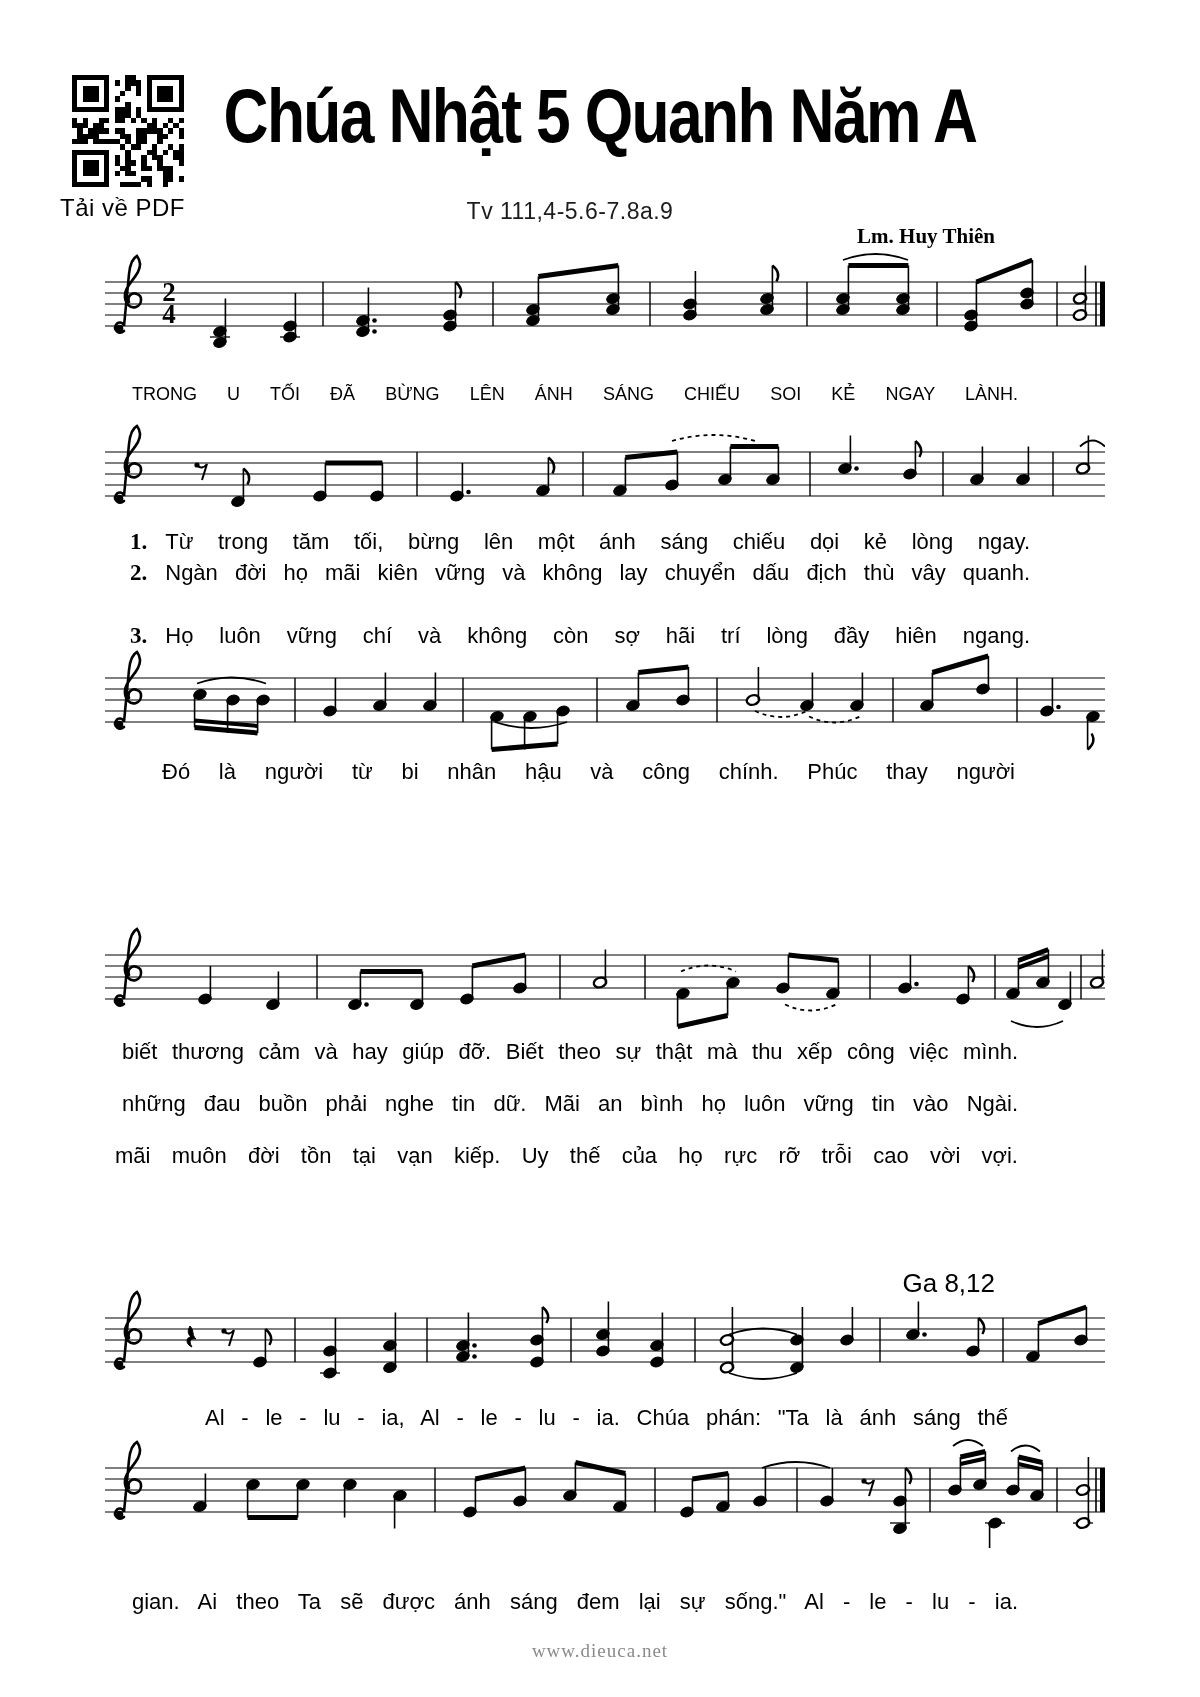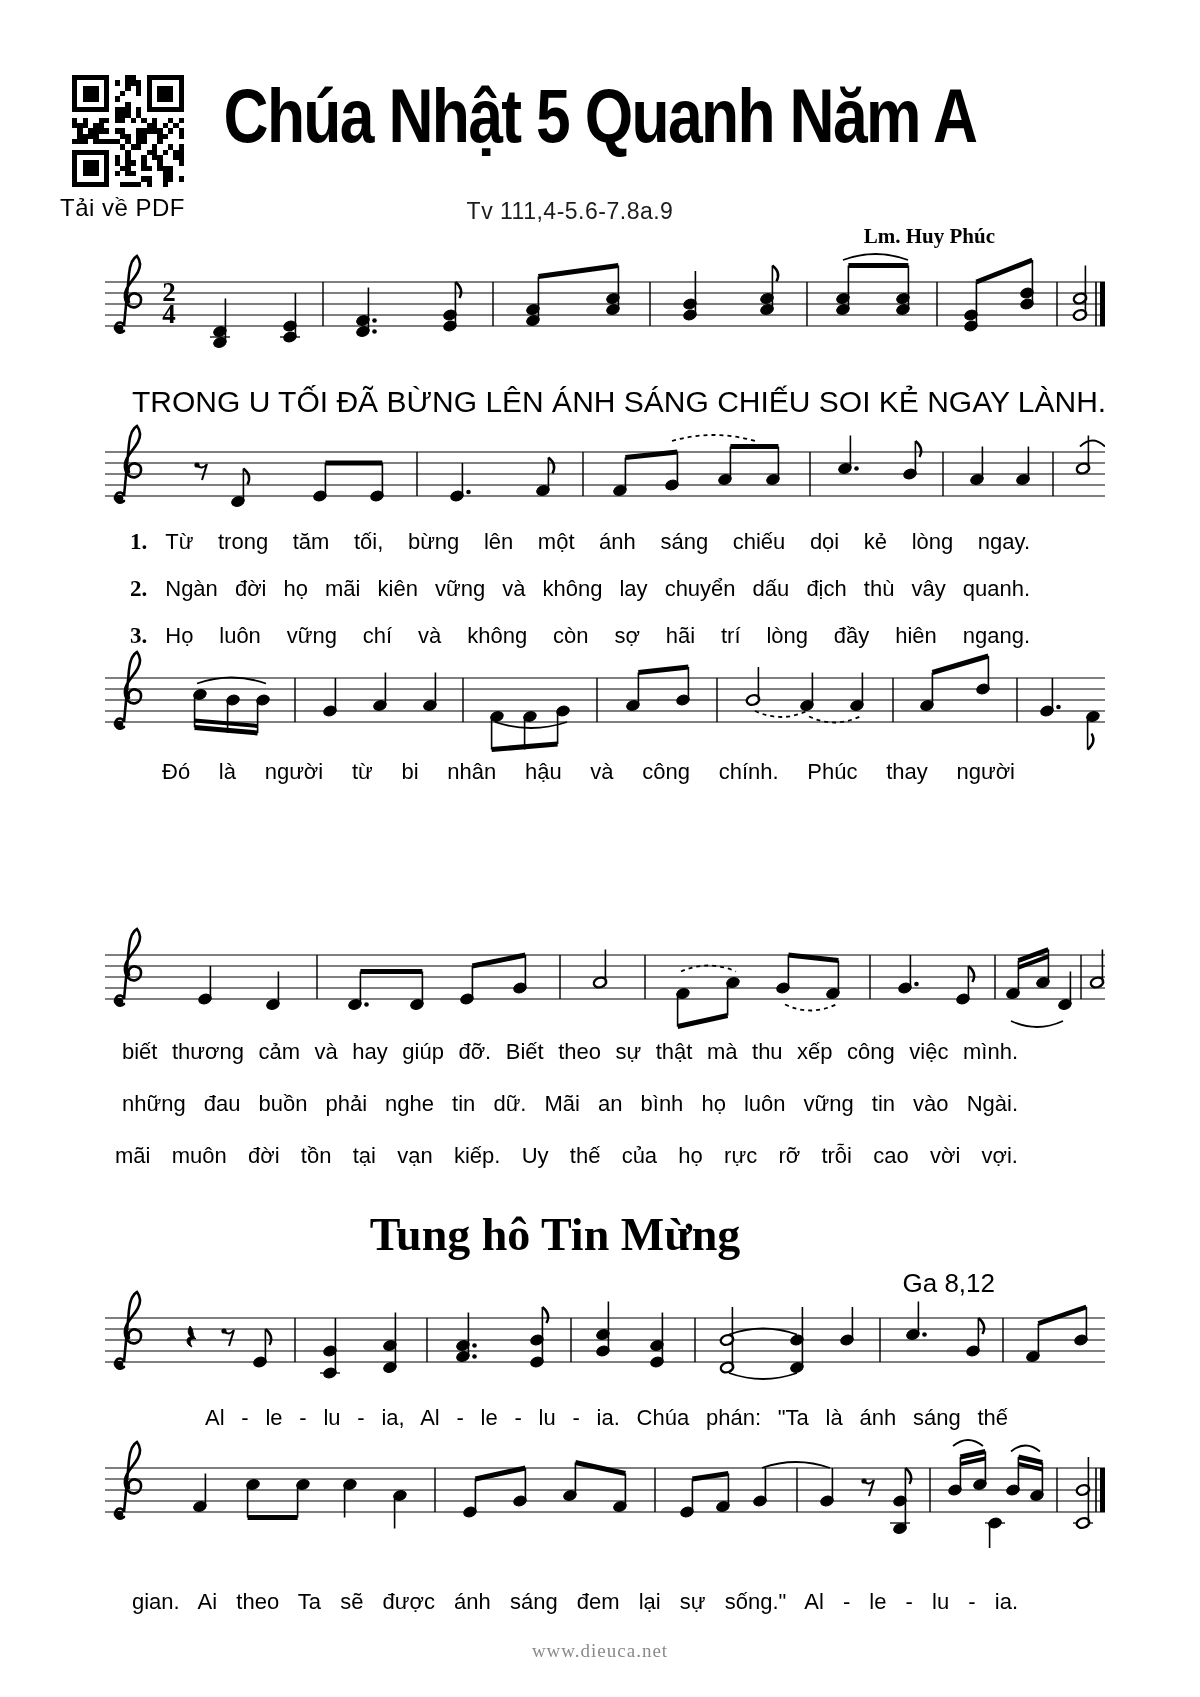--- a/index.html
+++ b/index.html
@@ -7,21 +7,21 @@
         font-family:"Liberation Sans",sans-serif;color:var(--ink,#000);overflow:hidden;margin:0 auto;}
   .abs{position:absolute;}
   #title{left:0;right:0;top:78px;text-align:center;font-size:76px;line-height:1;
          font-weight:800;letter-spacing:-2px;transform:scaleX(.82);transform-origin:center;}
   #subtitle{left:0;right:60px;top:198px;text-align:center;font-size:23px;letter-spacing:.5px;color:#1c1c1c;}
   #composer{top:224px;right:205px;font-family:"Liberation Serif",serif;font-weight:700;font-size:21px;}
   #qr-wrap{left:72px;top:74px;}
   #qr-label{left:60px;top:194px;font-size:24px;letter-spacing:.5px;cursor:pointer;}
   .staff{left:105px;width:1000px;height:110px;}
   .lyric{font-size:22px;white-space:nowrap;text-align:justify;text-align-last:justify;line-height:1.1;}
-  .caps{font-size:30px;}
+  .caps{font-size:18px;}
   .vnum{font-family:"Liberation Serif",serif;font-weight:700;font-size:23px;padding-right:18px;}
   #gospel-heading{left:0;right:90px;top:1208px;text-align:center;
      font-family:"Liberation Serif",serif;font-weight:700;font-size:46px;}
   #gospel-ref{top:1268px;right:205px;font-size:26px;}
   #footer{left:0;right:0;top:1640px;text-align:center;font-family:"Liberation Serif",serif;
      font-size:19px;color:var(--muted,#8a8a8a);letter-spacing:1px;}
   svg{display:block;}
 </style>
 </head>
 <body>
@@ -164,21 +164,21 @@
         <rect x="16" y="2" width="3" height="3" fill="#000"></rect>
         <rect x="0" y="14" width="7" height="7" fill="#000"></rect>
         <rect x="1" y="15" width="5" height="5" fill="#fff"></rect>
         <rect x="2" y="16" width="3" height="3" fill="#000"></rect>
       </svg>
   </div>
   <div class="abs" id="qr-label">Tải về PDF</div>
 
   <div class="abs" id="title">Chúa Nhật 5 Quanh Năm A</div>
   <div class="abs" id="subtitle">Tv 111,4-5.6-7.8a.9</div>
-  <div class="abs" id="composer">Lm. Huy Phúc</div>
+  <div class="abs" id="composer">Lm. Huy Thiên</div>
 
   <div class="abs staff" style="top:252px">
       <svg viewBox="0 0 1000 110" width="1000" height="110">
         <line x1="0" y1="30" x2="1000" y2="30" stroke="#000" stroke-width="1.2"></line>
         <line x1="0" y1="41" x2="1000" y2="41" stroke="#000" stroke-width="1.2"></line>
         <line x1="0" y1="52" x2="1000" y2="52" stroke="#000" stroke-width="1.2"></line>
         <line x1="0" y1="63" x2="1000" y2="63" stroke="#000" stroke-width="1.2"></line>
         <line x1="0" y1="74" x2="1000" y2="74" stroke="#000" stroke-width="1.2"></line>
         <g transform="translate(8,0)">
           <path d="M11,79 C6,83 0,78 3,73 C5,69 10,70 11,74 L16,22 C17,12 20,6 24,4 C27,8 28,14 25,20 C20,29 13,34 12,42 C11,51 17,57 23,55 C29,53 30,44 24,42 C19,40 14,44 16,50" fill="none" stroke="#000" stroke-width="2.6" stroke-linecap="round"></path>
@@ -304,21 +304,21 @@
         <line x1="948" y1="30" x2="948" y2="74" stroke="#000" stroke-width="1.4"></line>
         <ellipse cx="978" cy="46.5" rx="6.4" ry="4.7" transform="rotate(-18 978 46.5)" fill="#fff" stroke="#000" stroke-width="2.3"></ellipse>
         <line x1="983.4" y1="13.5" x2="983.4" y2="46.5" stroke="#000" stroke-width="1.6"></line>
         <path d="M975,24.5 Q987.5,12.5 1000,24.5" fill="none" stroke="#000" stroke-width="1.8"></path>
       </svg>
     </div>
 
   <div class="abs lyric" style="top:529px;left:130px;right:170px">
     <span class="vnum">1.</span><span>Từ trong tăm tối, bừng lên một ánh sáng chiếu dọi kẻ lòng ngay.</span>
   </div>
-  <div class="abs lyric" style="top:576px;left:130px;right:170px">
+  <div class="abs lyric" style="top:560px;left:130px;right:170px">
     <span class="vnum">2.</span><span>Ngàn đời họ mãi kiên vững và không lay chuyển dấu địch thù vây quanh.</span>
   </div>
   <div class="abs lyric" style="top:623px;left:130px;right:170px">
     <span class="vnum">3.</span><span>Họ luôn vững chí và không còn sợ hãi trí lòng đầy hiên ngang.</span>
   </div>
 
   <div class="abs staff" style="top:648px">
       <svg viewBox="0 0 1000 110" width="1000" height="110">
         <line x1="0" y1="30" x2="1000" y2="30" stroke="#000" stroke-width="1.2"></line>
         <line x1="0" y1="41" x2="1000" y2="41" stroke="#000" stroke-width="1.2"></line>
@@ -450,21 +450,20 @@
         <line x1="976" y1="30" x2="976" y2="74" stroke="#000" stroke-width="1.4"></line>
         <ellipse cx="992" cy="57.5" rx="6.4" ry="4.7" transform="rotate(-18 992 57.5)" fill="#fff" stroke="#000" stroke-width="2.3"></ellipse>
         <line x1="997.4" y1="24.5" x2="997.4" y2="57.5" stroke="#000" stroke-width="1.6"></line>
       </svg>
     </div>
 
   <div class="abs lyric" style="top:1040px;left:122px;right:182px">biết thương cảm và hay giúp đỡ. Biết theo sự thật mà thu xếp công việc mình.</div>
   <div class="abs lyric" style="top:1092px;left:122px;right:182px">những đau buồn phải nghe tin dữ. Mãi an bình họ luôn vững tin vào Ngài.</div>
   <div class="abs lyric" style="top:1144px;left:115px;right:182px">mãi muôn đời tồn tại vạn kiếp. Uy thế của họ rực rỡ trỗi cao vời vợi.</div>
 
-  <div class="abs" id="gospel-heading">Tung hô Tin Mừng</div>
   <div class="abs" id="gospel-ref">Ga 8,12</div>
 
   <div class="abs staff" style="top:1288px">
       <svg viewBox="0 0 1000 110" width="1000" height="110">
         <line x1="0" y1="30" x2="1000" y2="30" stroke="#000" stroke-width="1.2"></line>
         <line x1="0" y1="41" x2="1000" y2="41" stroke="#000" stroke-width="1.2"></line>
         <line x1="0" y1="52" x2="1000" y2="52" stroke="#000" stroke-width="1.2"></line>
         <line x1="0" y1="63" x2="1000" y2="63" stroke="#000" stroke-width="1.2"></line>
         <line x1="0" y1="74" x2="1000" y2="74" stroke="#000" stroke-width="1.2"></line>
         <g transform="translate(8,0)">

